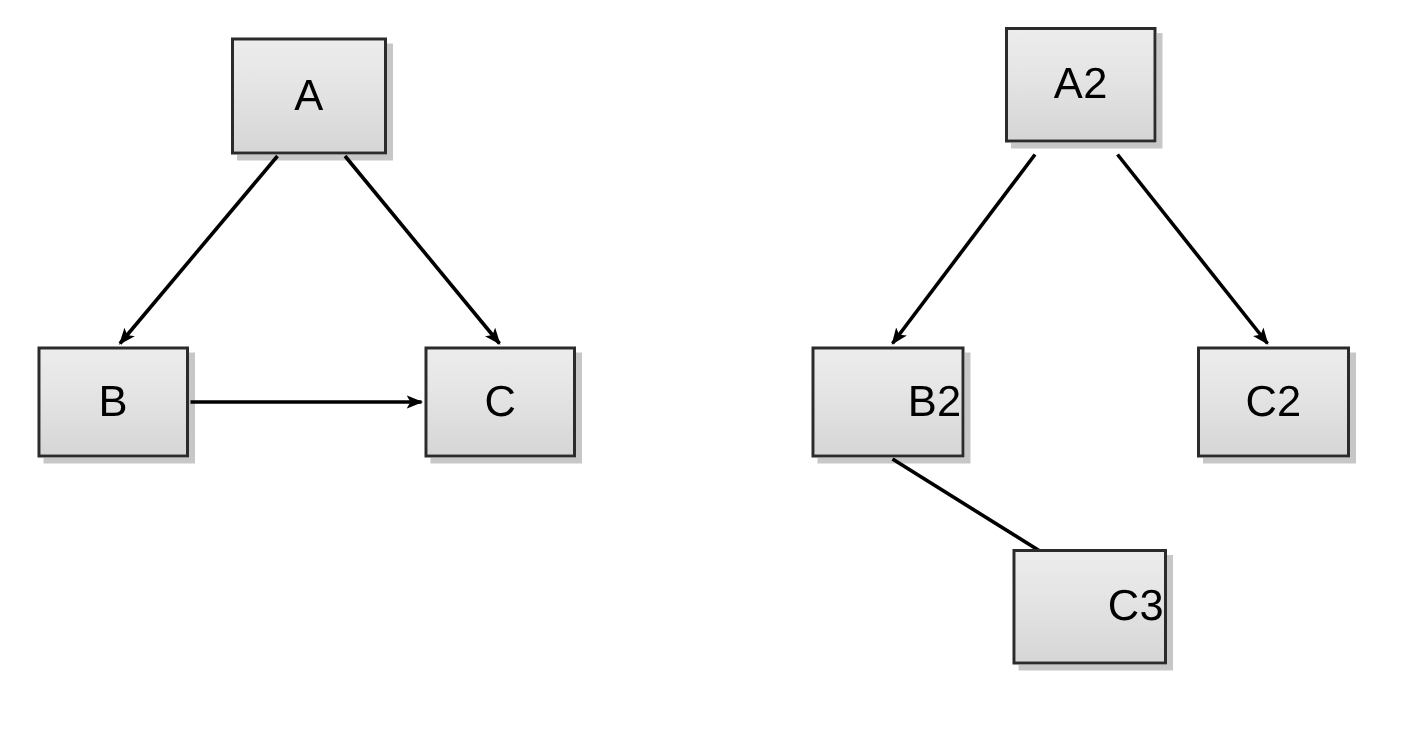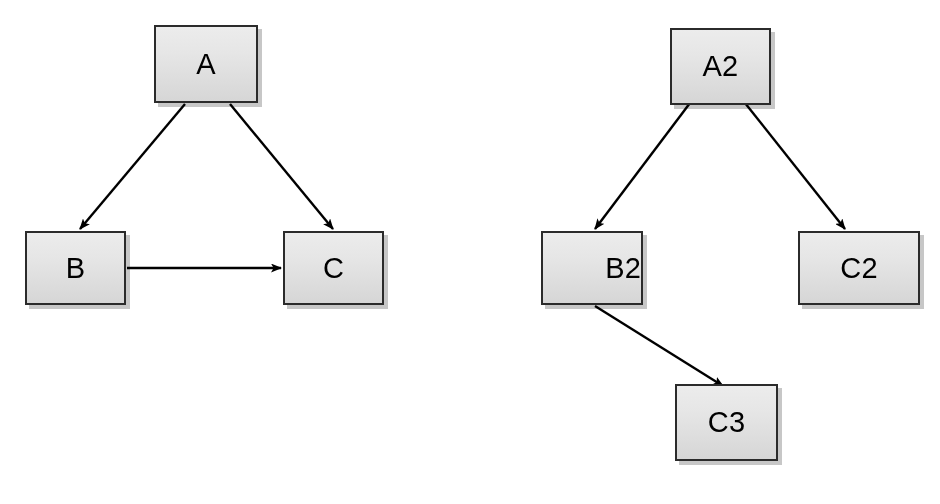--- a/index.html
+++ b/index.html
@@ -74,27 +74,27 @@
         <span class="node-label">A</span>
       </div>
       <div class="node" style="left: 25px; top: 231px; width: 101px; height: 74px;">
         <span class="node-label">B</span>
       </div>
       <div class="node" style="left: 283px; top: 231px; width: 101px; height: 74px;">
         <span class="node-label">C</span>
       </div>
     </div>
   <div id="nodes-right">
-      <div class="node" style="left: 670px; top: 28px; width: 101px; height: 77px;">
+      <div class="node" style="left: 670px; top: 18px; width: 101px; height: 77px;">
         <span class="node-label">A2</span>
       </div>
       <div class="node" style="left: 541px; top: 231px; width: 102px; height: 74px; justify-content: flex-end;">
         <span class="node-label">B2</span>
       </div>
-      <div class="node" style="left: 798px; top: 231px; width: 122px; height: 74px;">
+      <div class="node" style="left: 798px; top: 231px; width: 102px; height: 74px;">
         <span class="node-label">C2</span>
       </div>
-      <div class="node" style="left: 675px; top: 384px; width: 103px; height: 77px;">
+      <div class="node" style="left: 675px; top: 366px; width: 103px; height: 77px; justify-content: flex-end;">
         <span class="node-label">C3</span>
       </div>
     </div>
 
 </div>
 
 </body></html>

